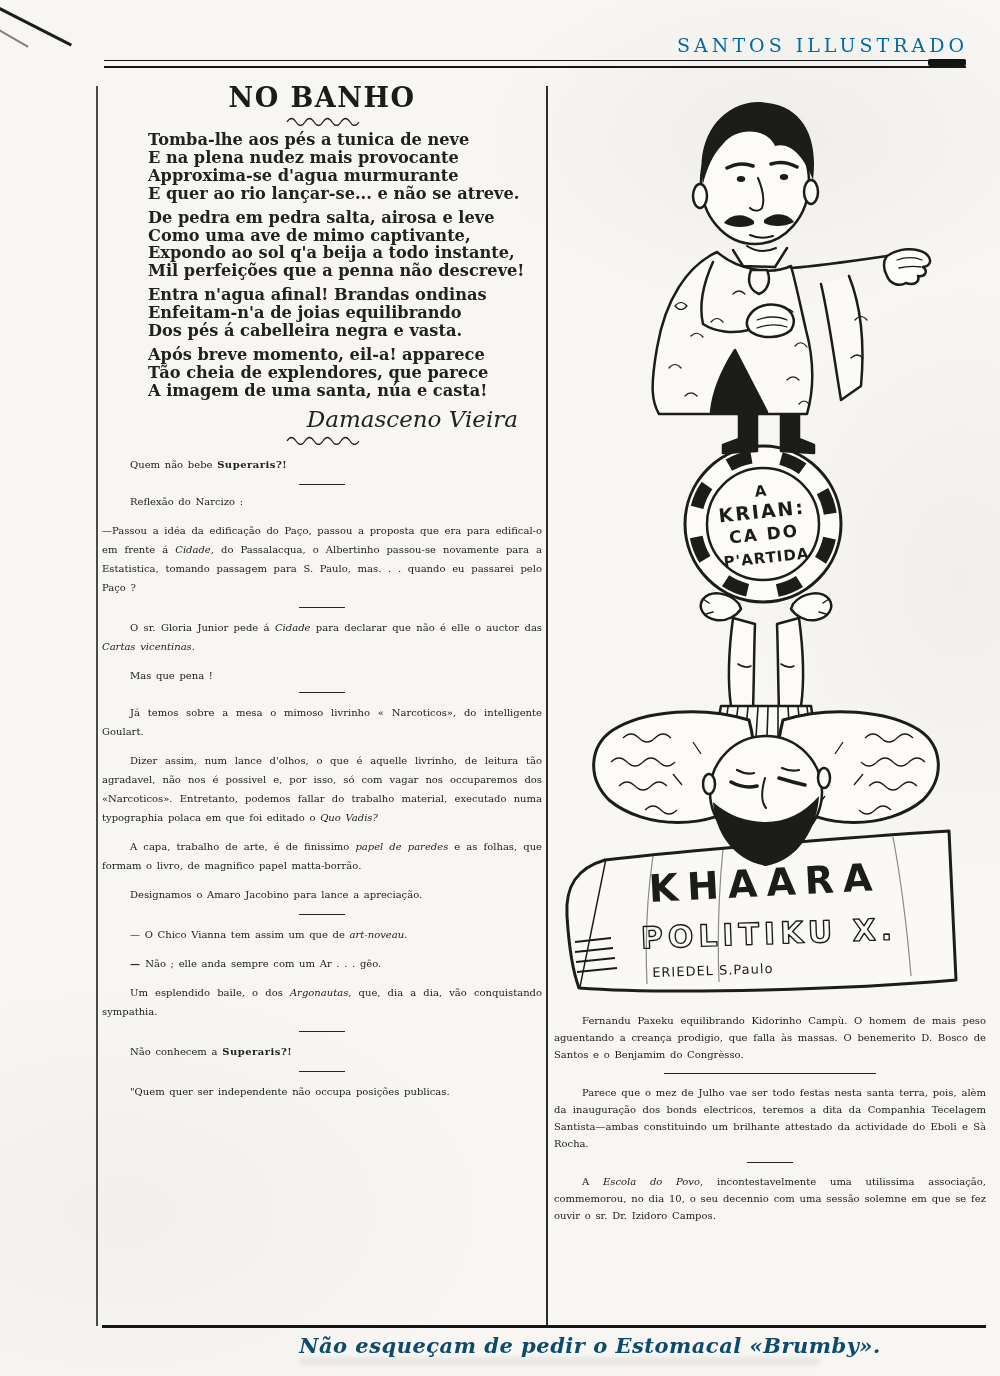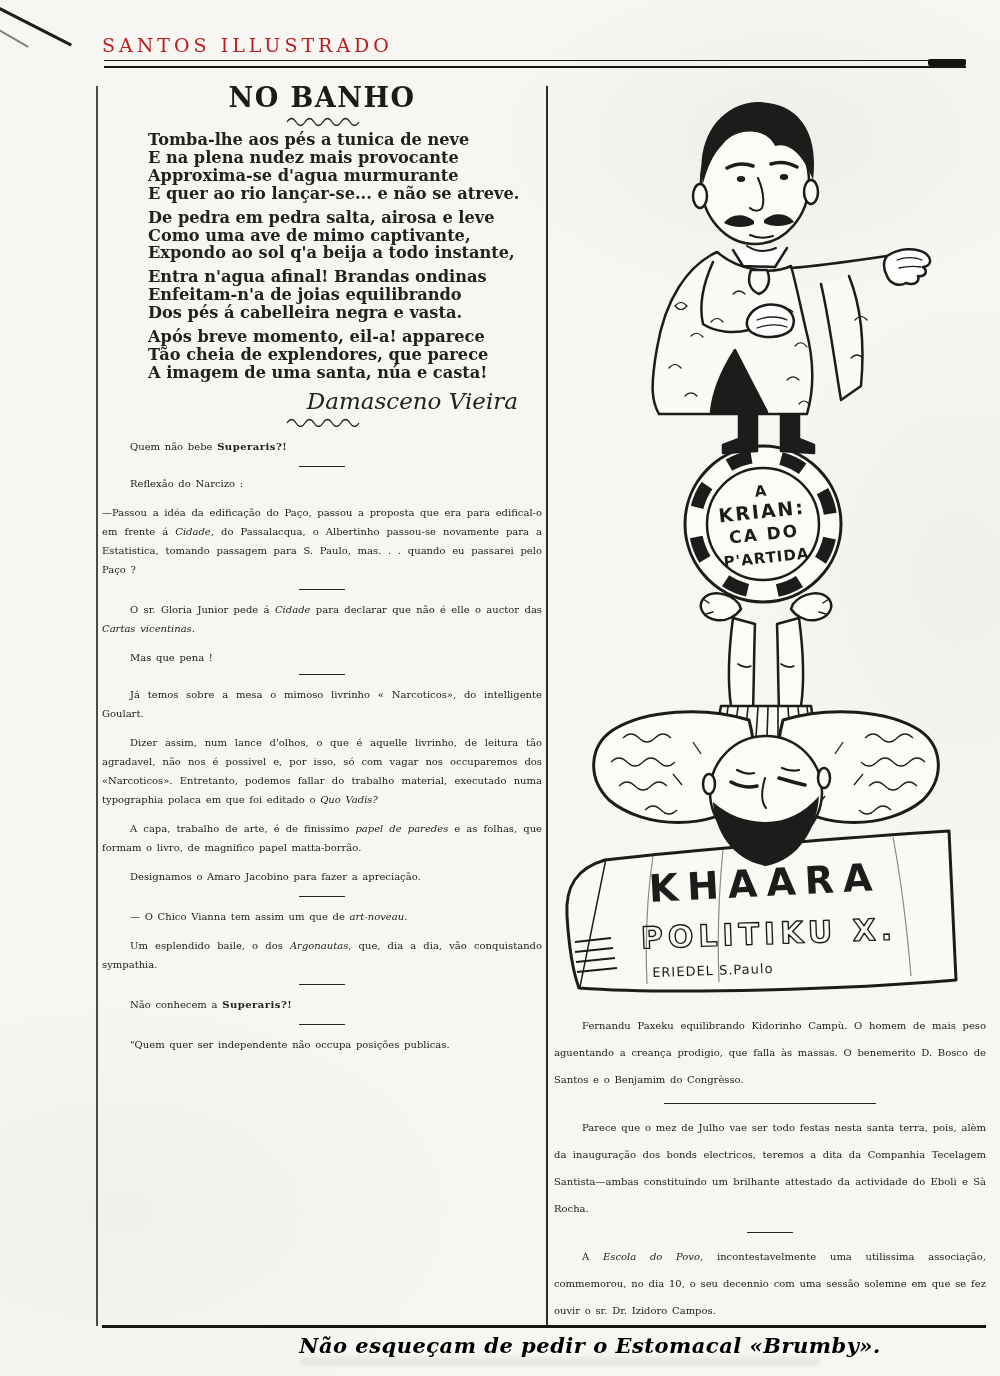--- a/index.html
+++ b/index.html
@@ -8,53 +8,53 @@
     font-family:"DejaVu Serif", serif;color:#212120;
     background:
       radial-gradient(420px 240px at 78% 10%, #efeeea 0%, rgba(239,238,234,0) 70%),
       radial-gradient(300px 420px at 96% 42%, #f0efeb 0%, rgba(240,239,235,0) 70%),
       radial-gradient(520px 320px at 12% 88%, #f1f0ec 0%, rgba(241,240,236,0) 70%),
       #f7f6f2;
   }
   .artifact{position:absolute;background:#1d1d1c;}
   .scratch-tl-1{top:2px;left:-10px;width:92px;height:2.5px;transform:rotate(27deg);transform-origin:left top;}
   .scratch-tl-2{top:26px;left:-6px;width:40px;height:1.5px;transform:rotate(30deg);transform-origin:left top;opacity:.55;}
-  .masthead{position:absolute;top:34px;left:102px;width:866px;text-align:left;
-    font-size:19px;letter-spacing:4px;color:#b91c1c;}
+  .masthead{position:absolute;top:34px;left:102px;width:866px;text-align:right;
+    font-size:19px;letter-spacing:4px;color:#0369a1;}
   .header-rule{position:absolute;top:60px;left:104px;width:862px;height:5px;
     border-top:1.5px solid #161615;border-bottom:2.5px solid #161615;}
   .rule-blob{position:absolute;top:59px;left:928px;width:38px;height:7px;background:#131312;border-radius:2px;}
   .left-edge-rule{position:absolute;left:96px;top:86px;width:2px;height:1240px;background:#4a4a47;}
   .column-rule{position:absolute;left:546px;top:86px;width:2px;height:1240px;background:#2c2c2a;}
 
   .col{position:absolute;top:78px;}
   .col-left{left:102px;width:440px;}
   .col-right{left:554px;width:432px;}
 
   .poem-title{font-size:27px;font-weight:bold;letter-spacing:1.5px;text-align:center;
     margin-top:4px;color:#1b1b1a;}
   .squiggle{display:block;margin:3px auto 5px;}
   .poem{padding-left:46px;font-size:16.2px;line-height:17.9px;}
   .stanza{margin-bottom:6px;font-weight:bold;}
   .poem-author{text-align:right;padding-right:24px;font-style:italic;font-size:23px;margin-top:2px;}
 
   .body-text{font-size:10px;line-height:19px;text-align:justify;word-spacing:1.5px;}
-  .col-right .body-text{line-height:27px;}
+  .col-right .body-text{line-height:17px;}
   .indent{text-indent:28px;}
   .noj{text-align:left;}
   .run-i{font-style:italic;}
   .run-b{font-weight:bold;letter-spacing:.5px;}
   .sep{width:46px;border-top:1.6px solid #242422;margin:7px auto;}
   .sep-wide{width:212px;margin:6px auto;}
 
   .illustration{display:block;margin:2px 0 4px -1px;}
 
   .footer-rule{position:absolute;top:1325px;left:102px;width:884px;height:3px;background:#161615;}
   .footer-slogan{position:absolute;top:1333px;left:180px;width:820px;text-align:center;
-    font-style:italic;font-weight:bold;font-size:21px;letter-spacing:.5px;color:#000000;}
+    font-style:italic;font-weight:bold;font-size:21px;letter-spacing:.5px;color:#0c4a6e;}
   .ghost-smudge{position:absolute;top:1357px;left:300px;width:520px;height:9px;
     background:rgba(60,60,55,.08);filter:blur(2px);border-radius:4px;}
 </style>
 </head>
 <body>
 
 <div class="artifact scratch-tl-1"></div>
 <div class="artifact scratch-tl-2"></div>
 
 <div class="masthead">SANTOS ILLUSTRADO</div>
@@ -73,20 +73,21 @@
     <div class="stanza">
         <div class="pline">Tomba-lhe aos pés a tunica de neve</div>
         <div class="pline">E na plena nudez mais provocante</div>
         <div class="pline">Approxima-se d'agua murmurante</div>
         <div class="pline">E quer ao rio lançar-se... e não se atreve.</div>
       </div>
     <div class="stanza">
         <div class="pline">De pedra em pedra salta, airosa e leve</div>
         <div class="pline">Como uma ave de mimo captivante,</div>
         <div class="pline">Expondo ao sol q'a beija a todo instante,</div>
+        <div class="pline">Mil perfeições que a penna não descreve!</div>
       </div>
     <div class="stanza">
         <div class="pline">Entra n'agua afinal! Brandas ondinas</div>
         <div class="pline">Enfeitam-n'a de joias equilibrando</div>
         <div class="pline">Dos pés á cabelleira negra e vasta.</div>
       </div>
     <div class="stanza">
         <div class="pline">Após breve momento, eil-a! apparece</div>
         <div class="pline">Tão cheia de explendores, que parece</div>
         <div class="pline">A imagem de uma santa, núa e casta!</div>
@@ -105,24 +106,25 @@
   <p class="body-text"><span>—Passou a idéa da edificação do Paço, passou a proposta que era para edifical-o em frente á </span><span class="run-i">Cidade,</span><span> do Passalacqua, o Albertinho passou-se novamente para a Estatistica, tomando passagem para S. Paulo, mas. . . quando eu passarei pelo Paço ?</span></p>
   <div class="sep"></div>
 
   <p class="body-text indent"><span>O sr. Gloria Junior pede á </span><span class="run-i">Cidade</span><span> para declarar que não é elle o auctor das </span><span class="run-i">Cartas vicentinas</span><span>.</span></p>
   <div class="body-text noj indent">Mas que pena !</div>
   <div class="sep"></div>
 
   <p class="body-text indent"><span>Já temos sobre a mesa o mimoso livrinho « Narcoticos», do intelligente Goulart.</span></p>
   <p class="body-text indent"><span>Dizer assim, num lance d'olhos, o que é aquelle livrinho, de leitura tão agradavel, não nos é possivel e, por isso, só com vagar nos occuparemos dos «Narcoticos». Entretanto, podemos fallar do trabalho material, executado numa typographia polaca em que foi editado o </span><span class="run-i">Quo Vadis?</span></p>
   <p class="body-text indent"><span>A capa, trabalho de arte, é de finissimo </span><span class="run-i">papel de paredes</span><span> e as folhas, que formam o livro, de magnifico papel matta-borrão.</span></p>
-  <p class="body-text indent"><span>Designamos o Amaro Jacobino para fazer a apreciação.</span></p>
+  <p class="body-text indent"><span>Designamos o Amaro Jacobino para lance a apreciação.</span></p>
   <div class="sep"></div>
 
   <p class="body-text indent"><span>— O Chico Vianna tem assim um que de </span><span class="run-i">art-noveau</span><span>.</span></p>
+  <p class="body-text noj indent"><span class="run-b">—</span><span> Não ; elle anda sempre com um Ar . . . gêo.</span></p>
   <p class="body-text indent"><span>Um esplendido baile, o dos </span><span class="run-i">Argonautas</span><span>, que, dia a dia, vão conquistando sympathia.</span></p>
   <div class="sep"></div>
 
   <p class="body-text noj indent"><span>Não conhecem a </span><span class="run-b">Superaris?!</span></p>
   <div class="sep"></div>
 
   <p class="body-text indent"><span>"Quem quer ser independente não occupa posições publicas.</span></p>
 
 </div>
 

